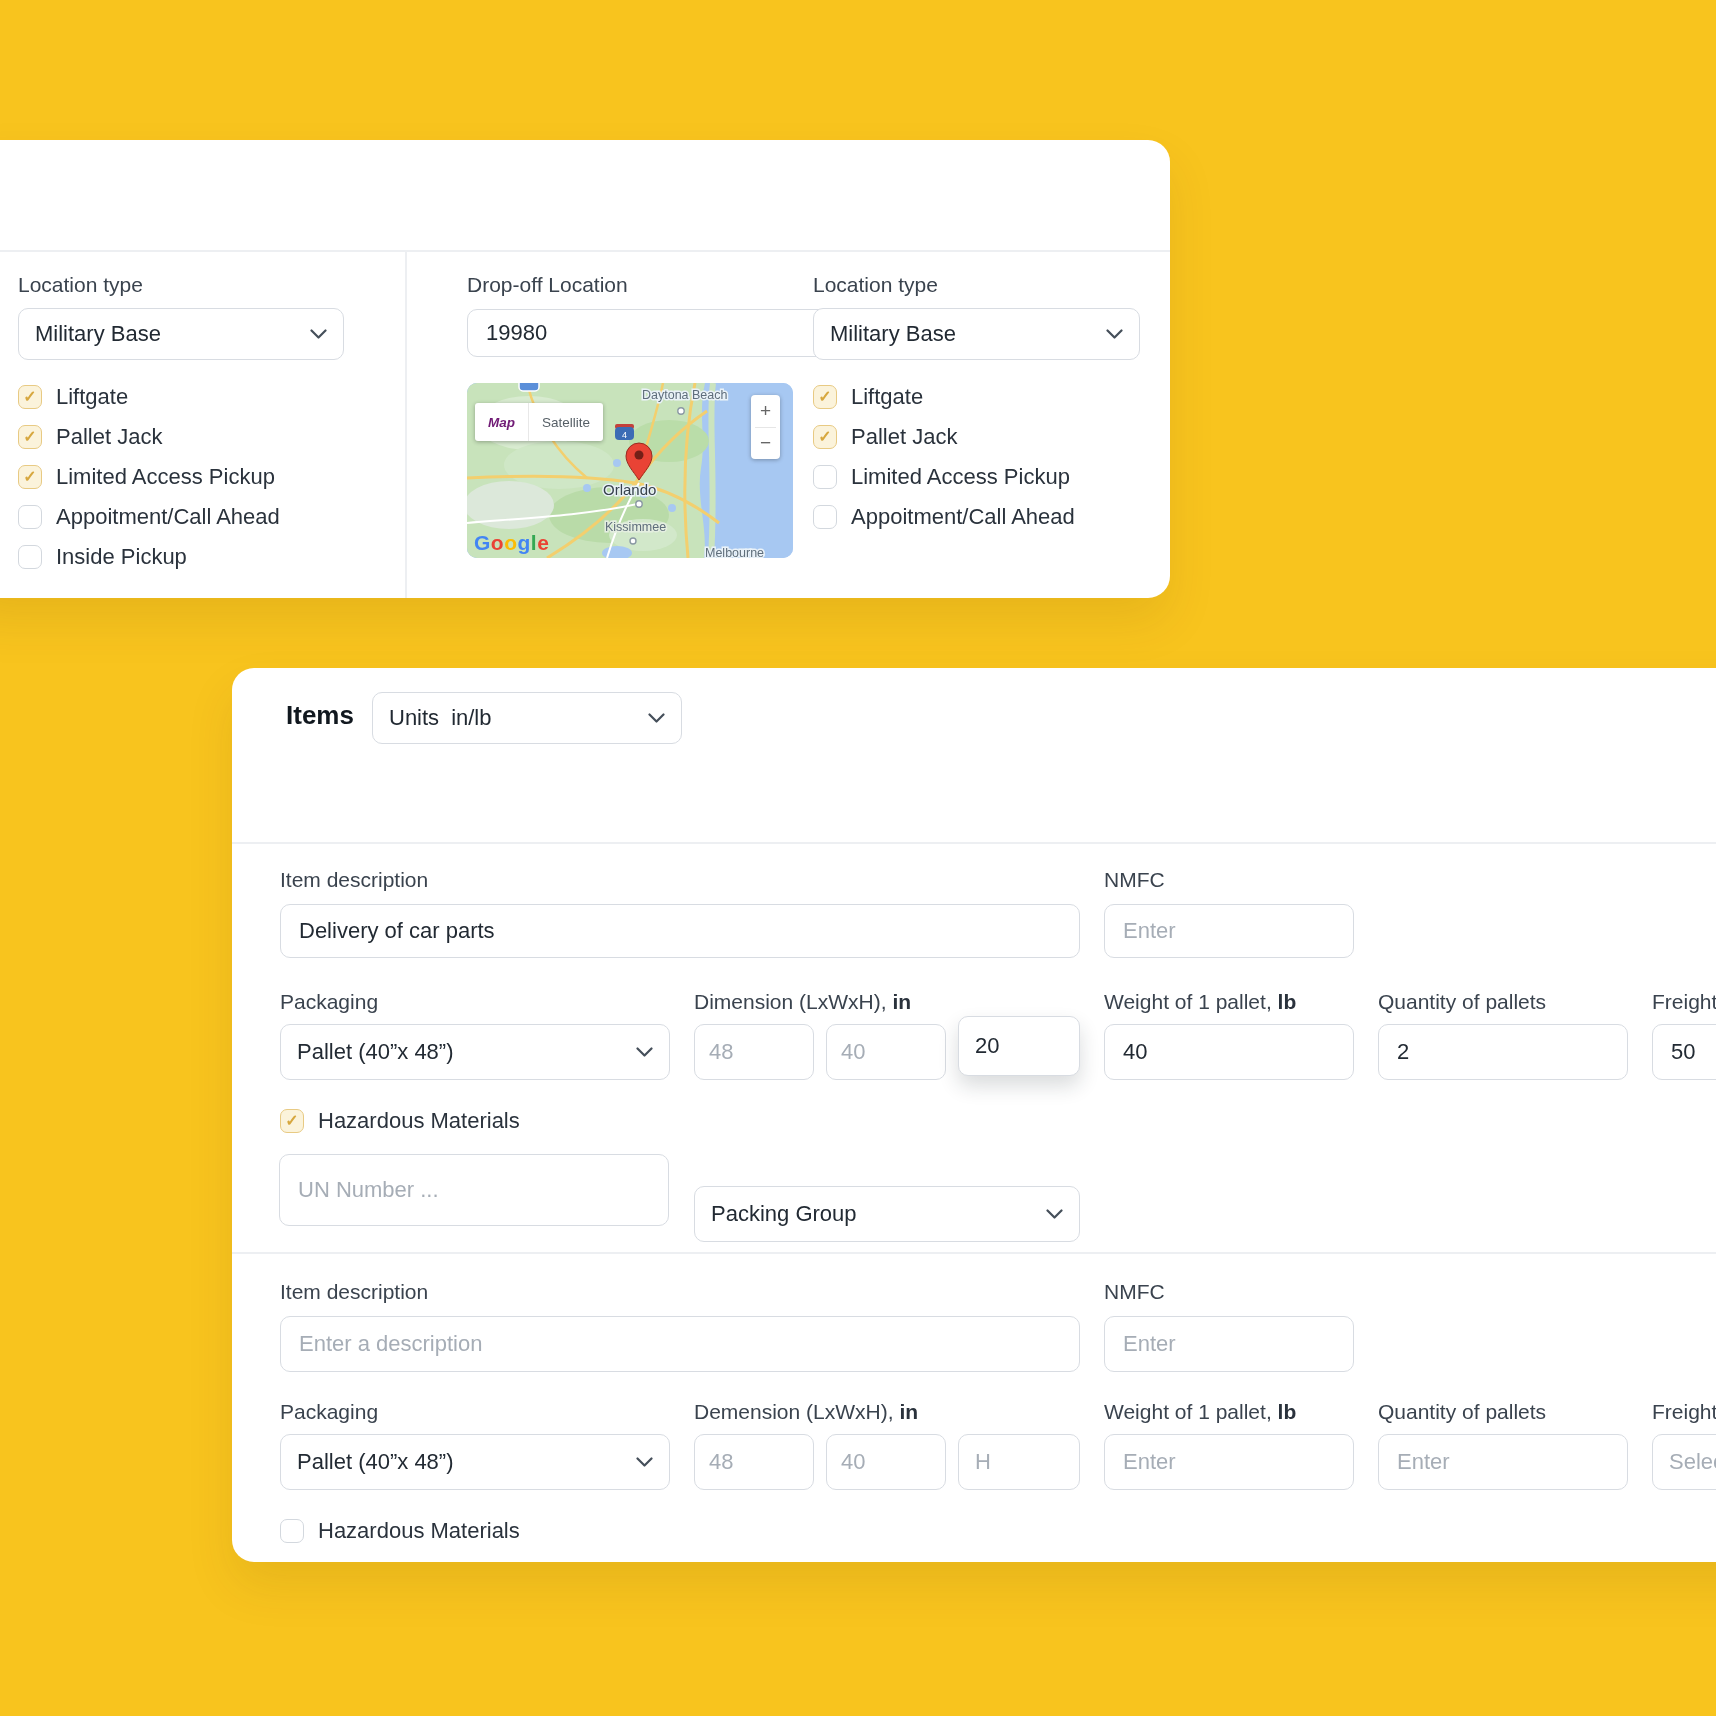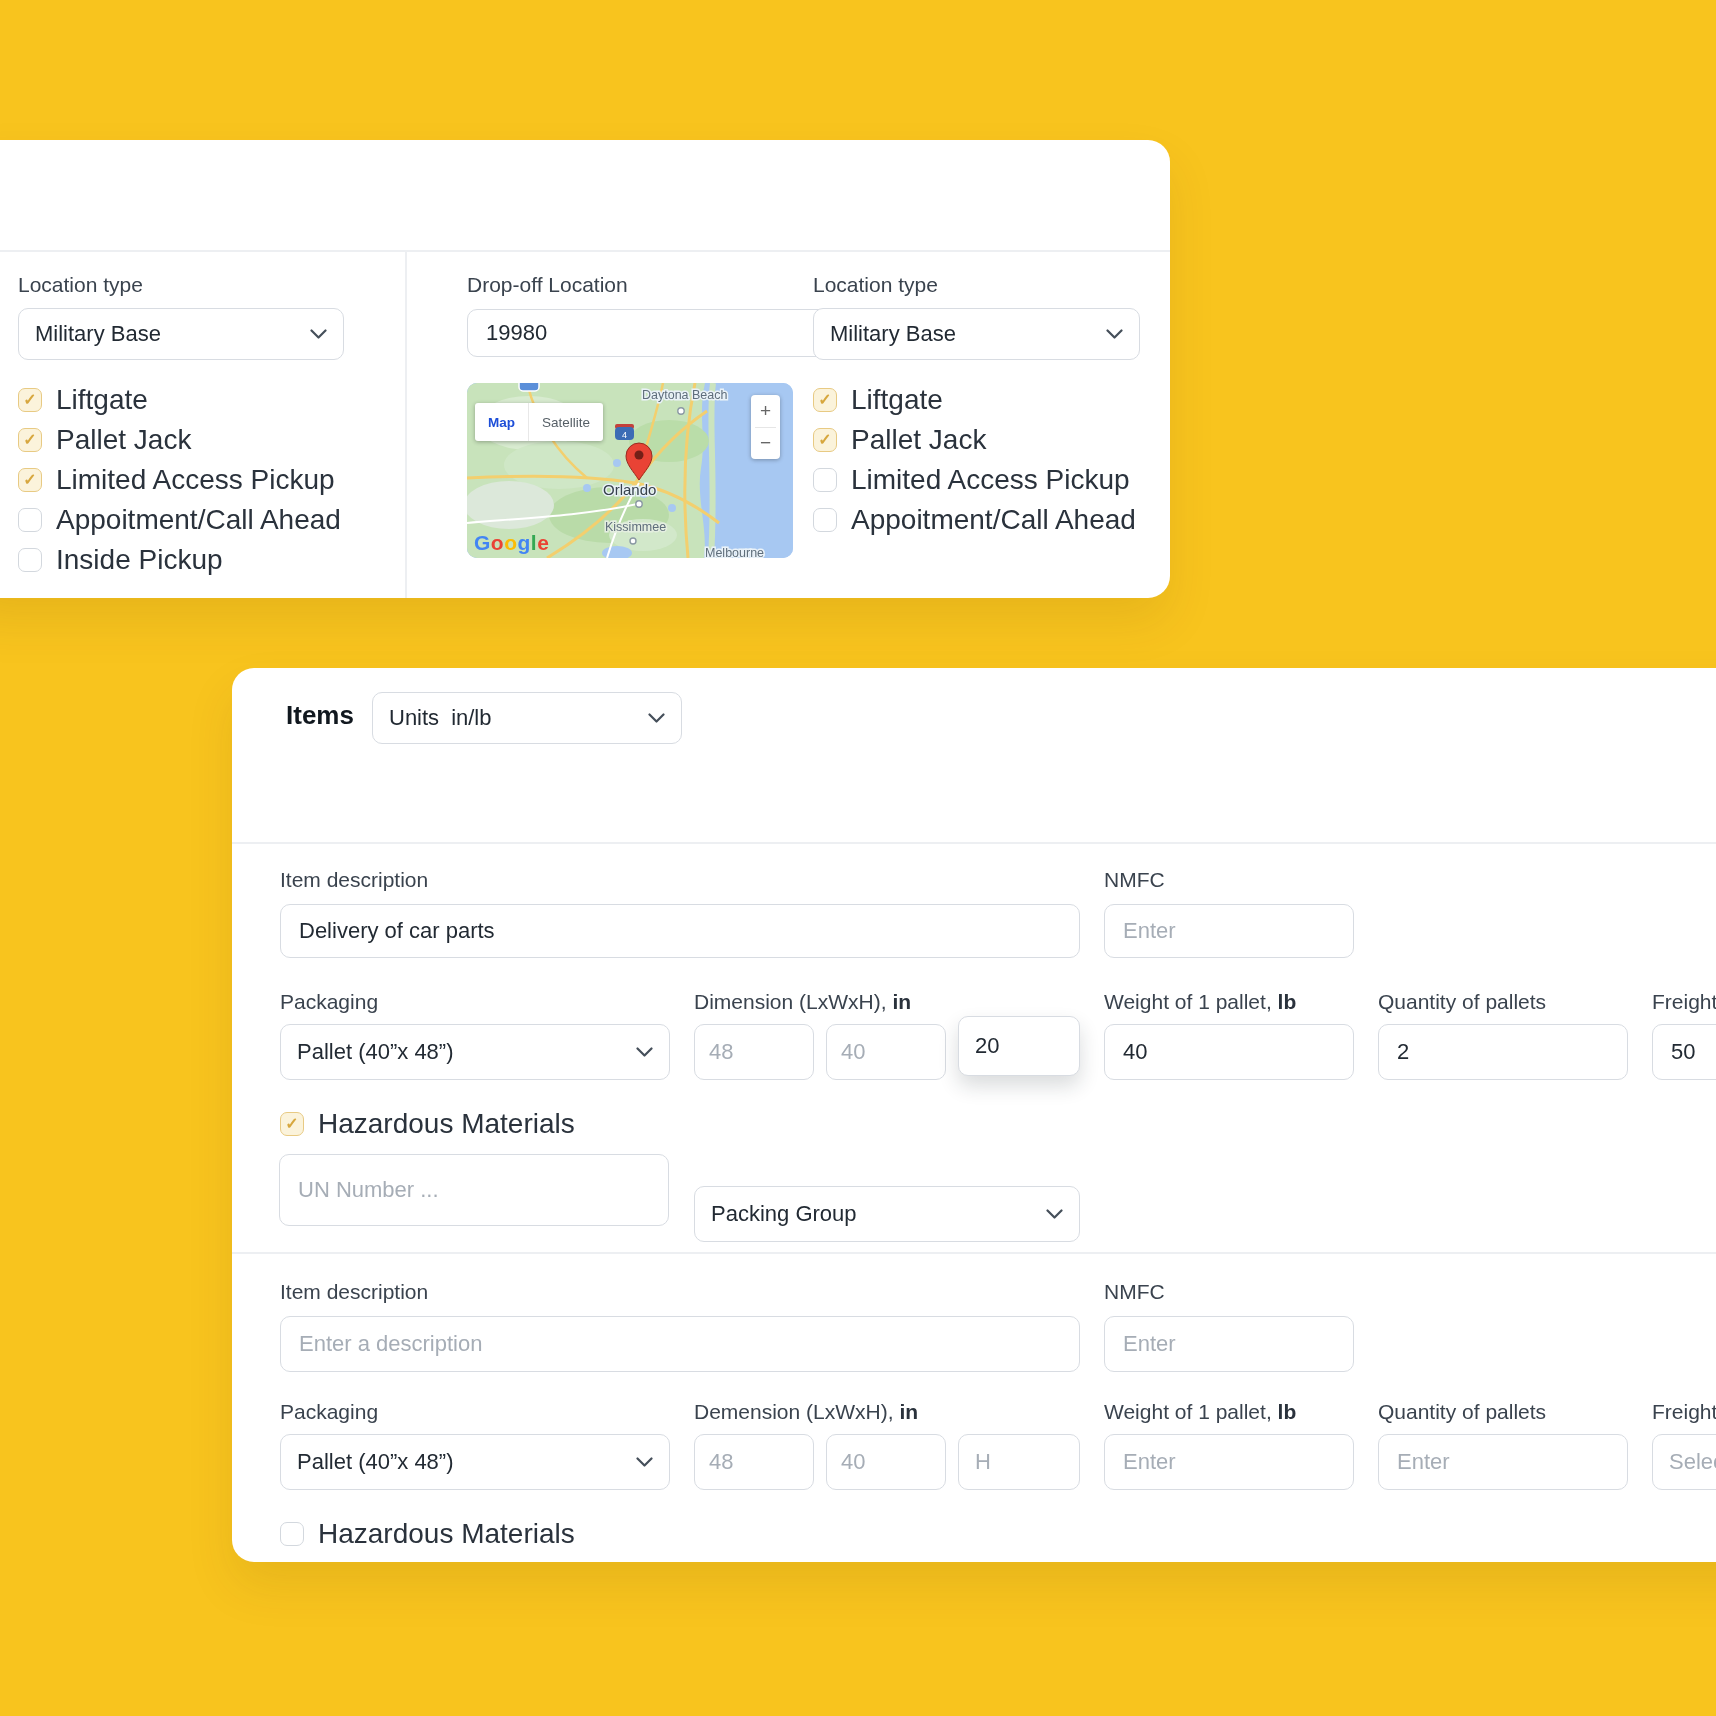--- a/index.html
+++ b/index.html
@@ -24,29 +24,29 @@
   }
   .sel .chev{margin-left:auto;flex:0 0 auto;display:flex;}
   .sel .ph{color:#A6ADB6;}
   .divh{position:absolute;left:0;right:0;height:1.5px;background:#EDEFF2;}
   .divv{position:absolute;width:1.5px;background:#EDEFF2;}
   .cbrow{position:absolute;display:flex;align-items:center;gap:14px;white-space:nowrap;}
   .cb{width:24px;height:24px;border-radius:7px;border:1.5px solid #D3D8DE;background:#fff;box-sizing:border-box;
       display:flex;align-items:center;justify-content:center;flex:0 0 auto;cursor:pointer;}
   .cb.on{background:#FBF3DB;border-color:#E8CA83;}
   .cb.on::after{content:"✓";color:#D7A73E;font-size:16px;font-weight:bold;line-height:1;}
-  .cb-label{font-size:28px;color:#2A323C;}
+  .cb-label{font-size:22px;color:#2A323C;}
   .title{position:absolute;font-size:26px;font-weight:bold;color:#11181F;}
   .units-gap{display:inline-block;width:12px;}
   
   .map{position:absolute;border-radius:10px;overflow:hidden;background:#A7C8F2;}
   .map-pill{position:absolute;left:8px;top:20px;height:38px;background:#fff;border-radius:3px;
     box-shadow:0 1px 4px rgba(0,0,0,.3);display:flex;align-items:stretch;}
   .map-pill .cell{display:flex;align-items:center;padding:0 13px;font-size:13.5px;color:#565F66;}
-  .map-pill .cell.active{font-weight:bold;color:#1d4ed8;}
+  .map-pill .cell.active{font-weight:bold;color:#701a75;font-style:italic;}
   .map-pill .vline{width:1px;background:#E8E8E8;}
   .map-zoom{position:absolute;right:13px;top:12px;width:29px;height:64px;background:#fff;border-radius:4px;
     box-shadow:0 1px 4px rgba(0,0,0,.3);display:flex;flex-direction:column;}
   .map-zoom .zcell{flex:1;display:flex;align-items:center;justify-content:center;font-size:19px;color:#666;cursor:pointer;}
   .map-zoom .hline{height:1px;background:#E6E6E6;margin:0 4px;}
   .glogo{position:absolute;left:7px;bottom:3px;font-size:21px;font-weight:bold;letter-spacing:.5px;}
 </style>
 </head>
 <body style="background: rgb(248, 196, 30);">
 

